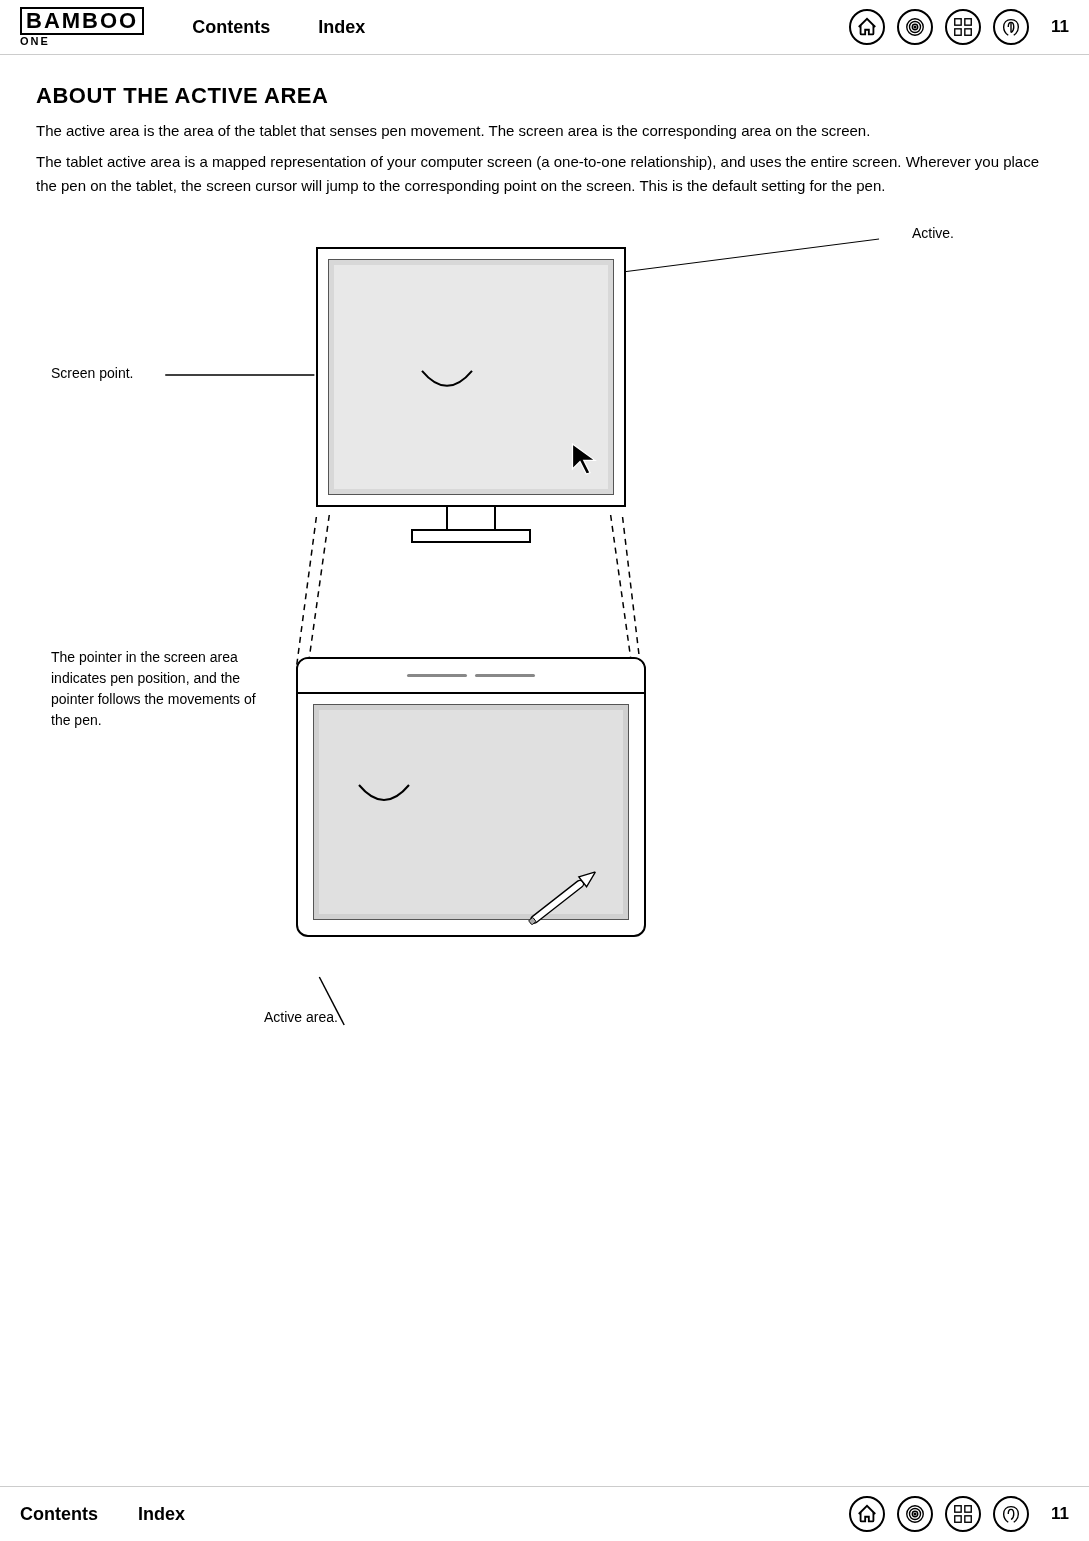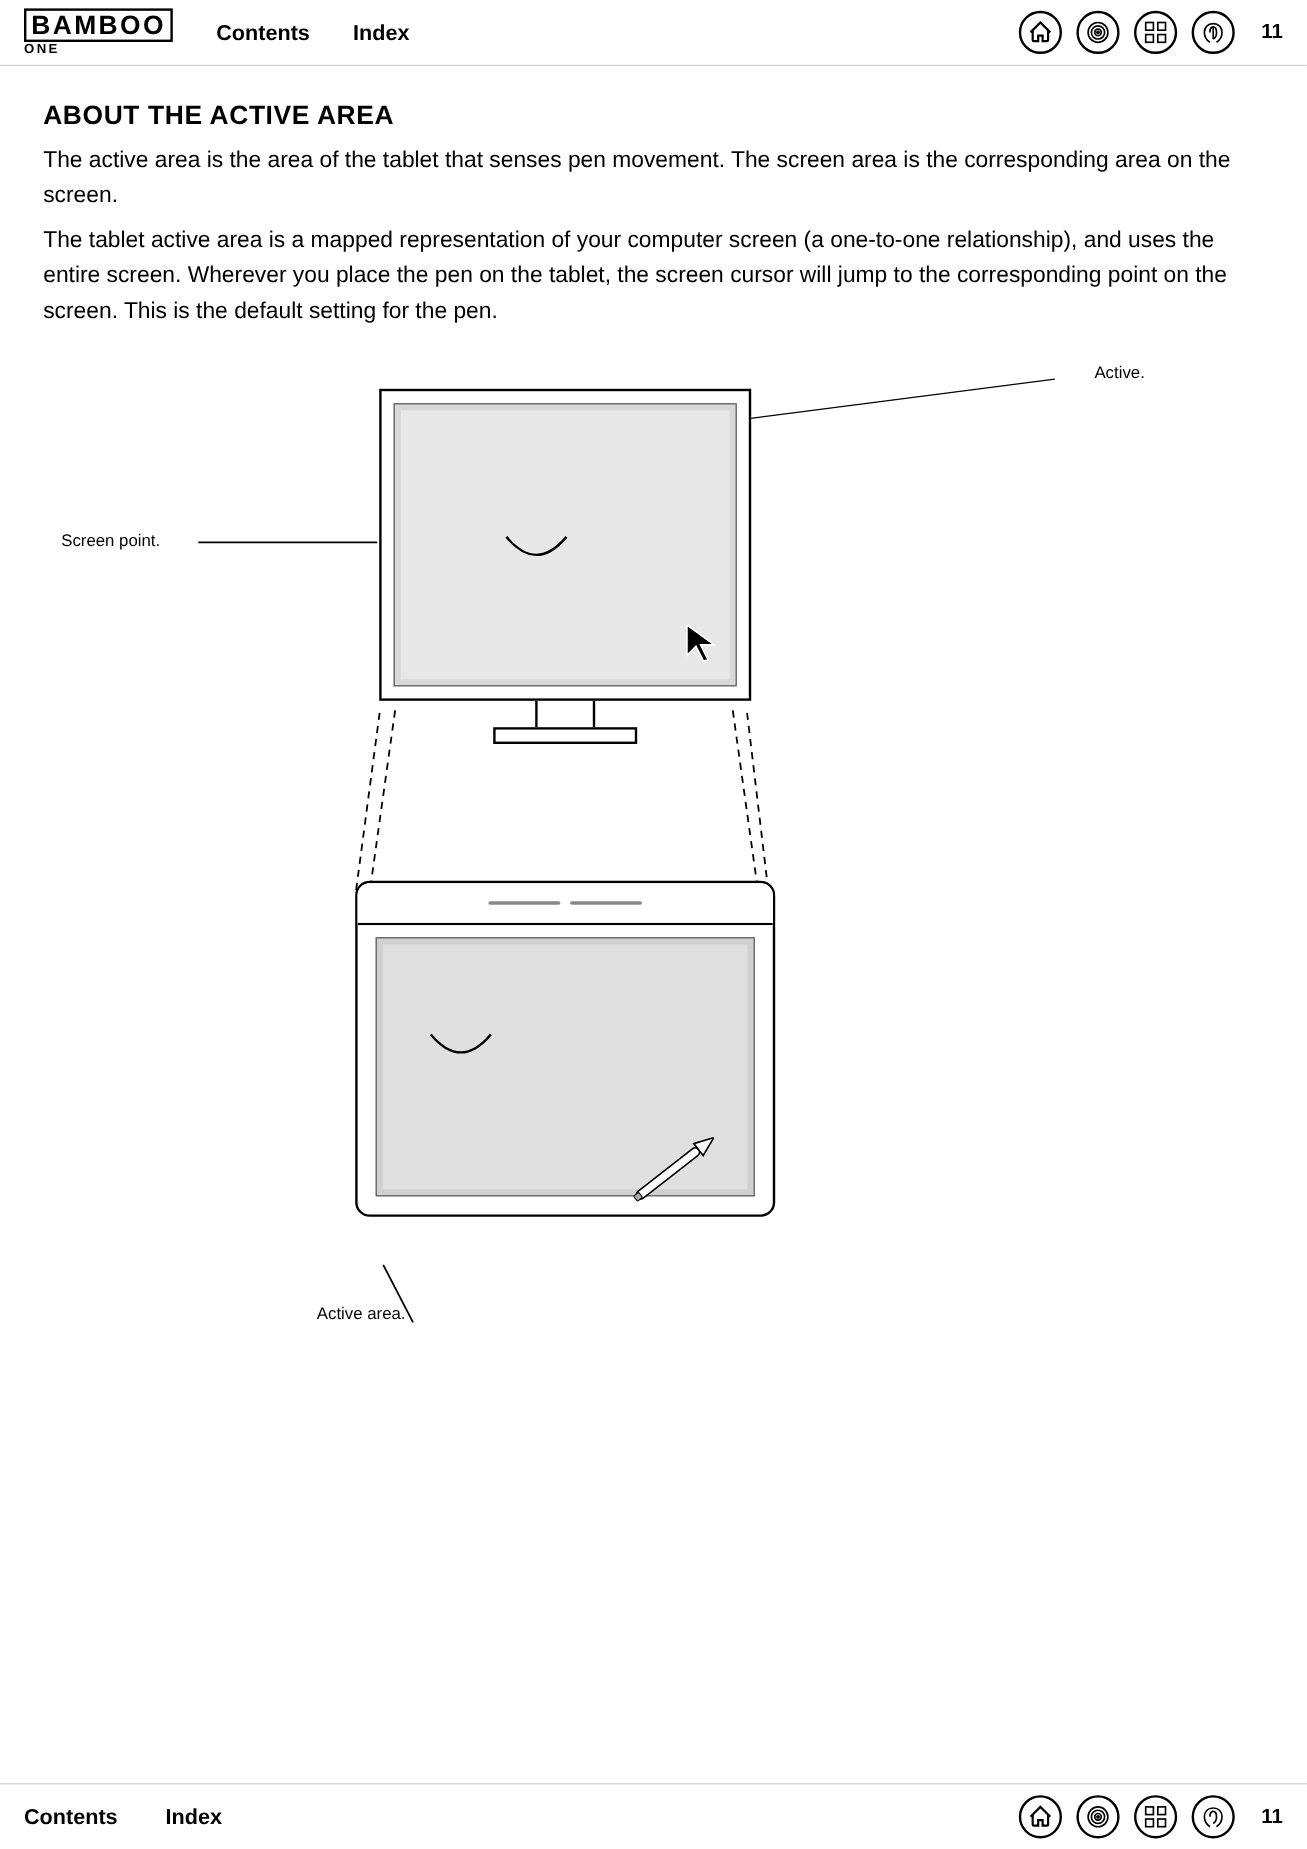--- a/index.html
+++ b/index.html
@@ -18,21 +18,21 @@
       display: flex;
       align-items: center;
       justify-content: space-between;
       padding: 8px 20px;
       border-bottom: 1px solid #ccc;
       height: 55px;
     }
     .header-left {
       display: flex;
       align-items: center;
-      gap: 36px;
+      gap: 48px;
     }
     .logo-box {
       display: flex;
       flex-direction: column;
       align-items: flex-start;
       line-height: 1;
     }
     .logo-bamboo {
       font-size: 22px;
       font-weight: 900;
@@ -82,21 +82,21 @@
     .content {
       padding: 28px 30px 20px 36px;
     }
     .page-title {
       font-size: 22px;
       font-weight: 900;
       letter-spacing: 0.5px;
       margin-bottom: 10px;
     }
     .intro-para {
-      font-size: 19px;
+      font-size: 15px;
       line-height: 1.55;
       margin-bottom: 8px;
     }
 
     
     .diagram-container {
       position: relative;
       width: 100%;
       height: 870px;
       margin-top: 20px;
@@ -398,20 +398,21 @@
         <div class="stand-base"></div>
       </div>
     </div>
 
     <div style="position:absolute; top:148px; left:15px; font-size:14px;">Screen point.</div>
 
     <svg style="position:absolute;top:0;left:0;width:100%;height:100%;pointer-events:none;" xmlns="http://www.w3.org/2000/svg" viewBox="0 0 1029 870" preserveAspectRatio="none">
       <line x1="130" y1="158" x2="280" y2="158" stroke="#000" stroke-width="1.5"></line>
     </svg>
 
+    <div class="label-pointer-desc">The pointer in the screen area indicates pen position, and the pointer follows the movements of the pen.</div>
 
     <div class="tablet-wrapper">
       <div class="tablet-outer">
         <div class="tablet-top-bar">
           <div class="tablet-top-bar-line"></div>
           <div class="tablet-top-bar-line"></div>
         </div>
         <div class="tablet-active-area">
           <div class="tablet-active-inner">
 

